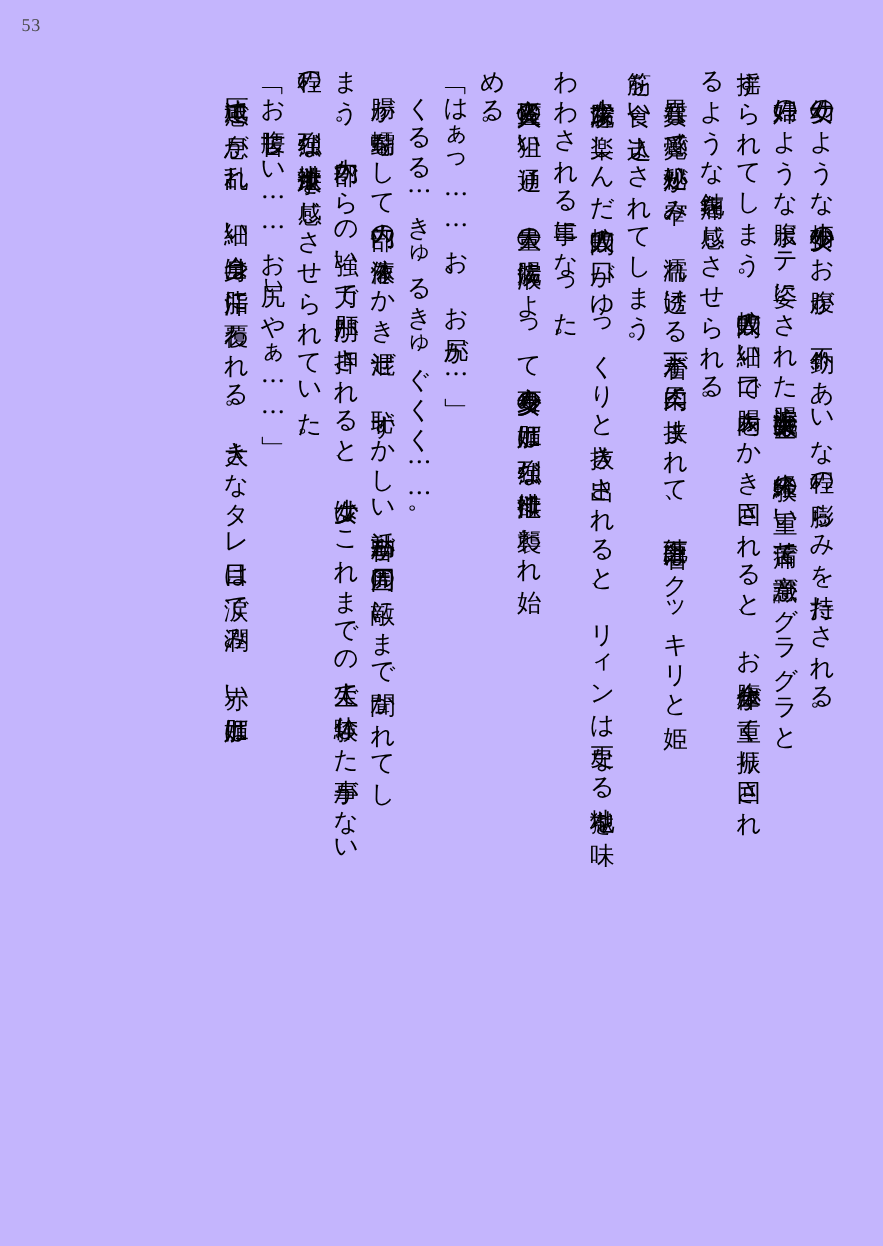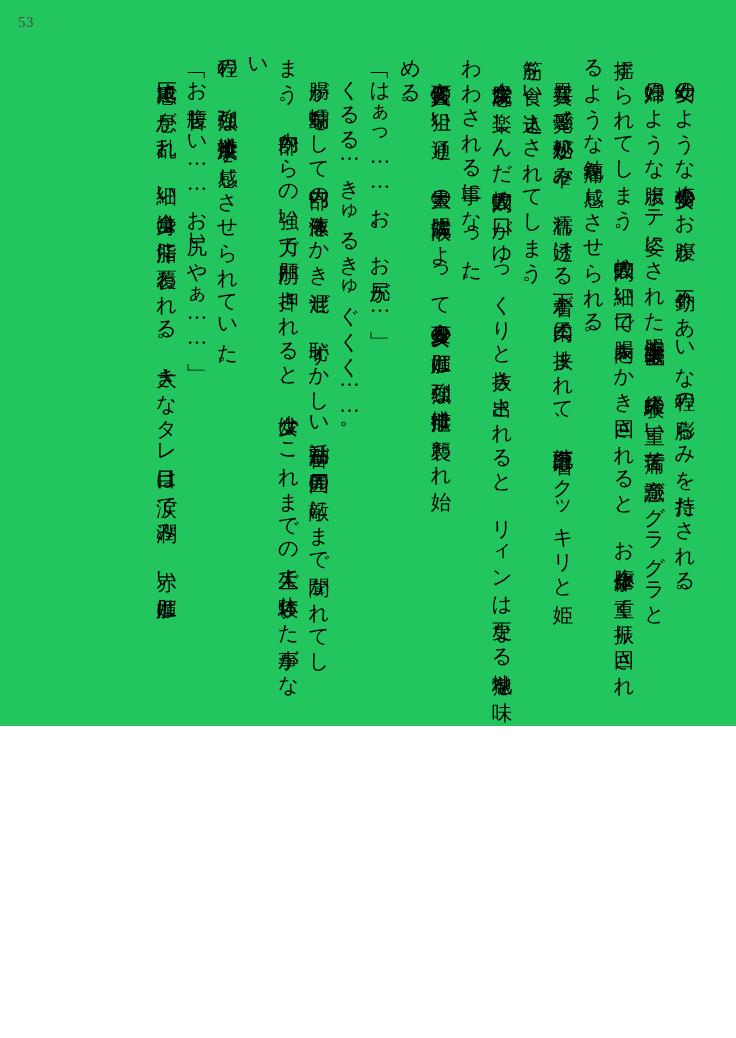--- a/index.html
+++ b/index.html
@@ -3,22 +3,22 @@
 <meta charset="utf-8">
 <style>
   html, body {
     margin: 0;
     padding: 0;
     background: #ffffff;
   }
   .page {
     position: relative;
     width: 736px;
-    height: 726px;
-    background: #22c55e;
+    height: 1038px;
+    background: #c4b5fd;
     overflow: hidden;
     box-sizing: border-box;
   }
   .page-number {
     position: absolute;
     top: 14px;
     left: 18px;
     font-family: "Liberation Serif", serif;
     font-size: 15px;
     color: #4a4a4a;

